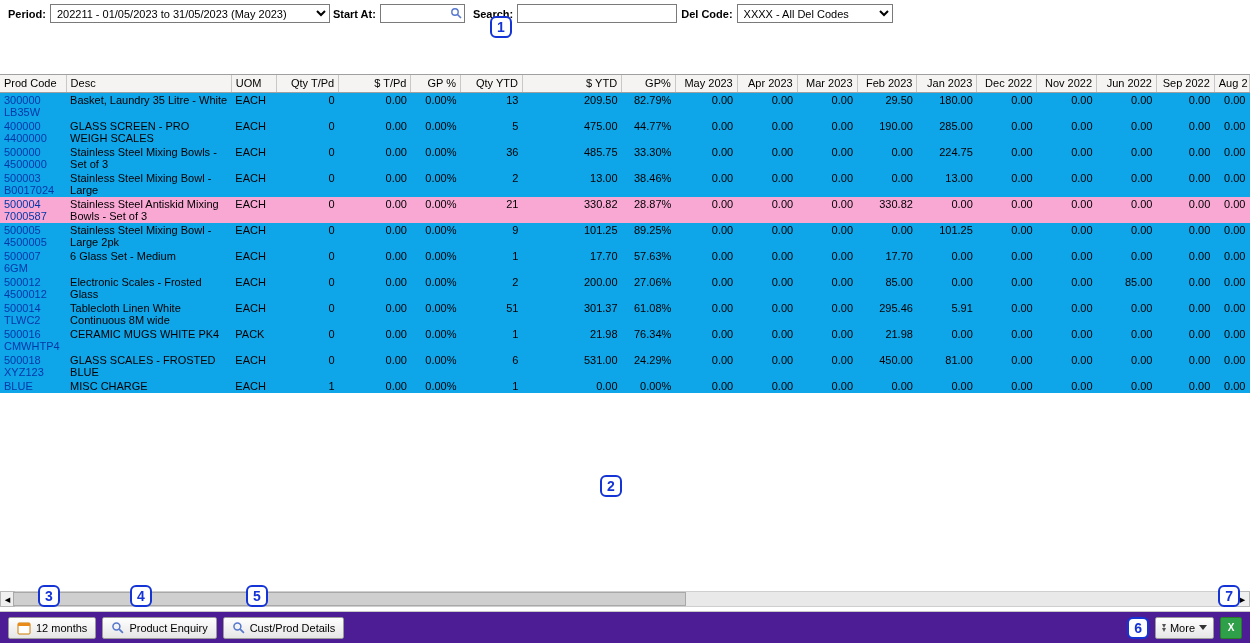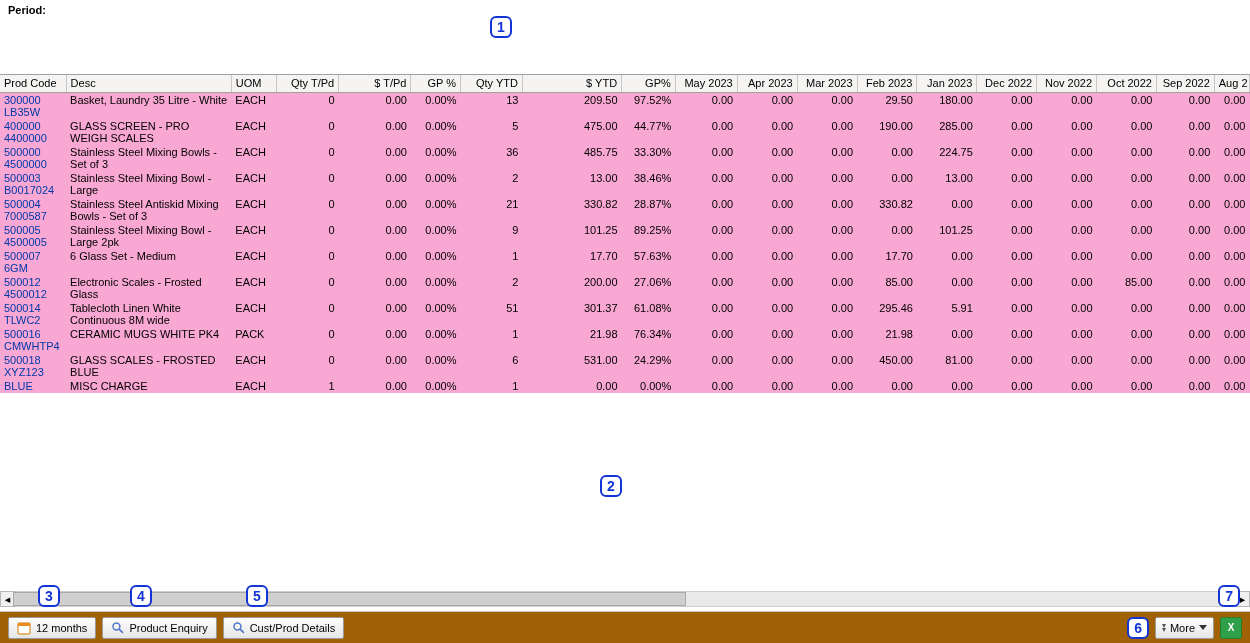--- a/index.html
+++ b/index.html
@@ -73,21 +73,21 @@
   table.grid th.l { text-align:left; }
   table.grid td {
     border-right: 0; border-bottom: 0;
     padding: 1px 4px;
     text-align:right;
     vertical-align: top;
     white-space: normal;
     overflow:hidden;
   }
   table.grid td.l { text-align:left;}
-  table.grid tbody tr { background:#f9a8d4; }
+  table.grid tbody tr { background:#0ea5e9; }
   table.grid tbody tr.sel { background:#f9a8d4; }
   .prodcode { color:#0038a8; }
   .fake-hscroll {
     position:absolute; left:12px; right:12px; bottom:0; height:16px;
     background:#e9e9e9; border:1px solid #cfcfcf;
     display:flex;
   }
   .fake-hscroll .arrow {
     width:15px; background:#f0f0f0; border:1px solid #b8b8b8;
     display:flex;align-items:center;justify-content:center;
@@ -97,21 +97,21 @@
   .fake-hscroll .arrow.right{right:-13px;}
   .fake-hscroll .thumb {
     position:absolute; left:0; top:0; height:14px; width:55%;
     background:#cfcfcf; border:1px solid #a8a8a8;
   }
   
   .bottombar {
     position:absolute; left:0; right:0; bottom:0; height:32px;
     padding:4px 8px; display:flex; align-items:center; gap:6px;
     border-top:1px solid #c8c8c8;
-    background:#a16207;
+    background:#4c1d95;
   }
   .btn {
     display:inline-flex; align-items:center; gap:5px;
     border:1px solid #9a9a9a; background:linear-gradient(#fefefe,#e6e6e6);
     padding:2px 8px; height:22px; border-radius:2px; cursor:pointer;
     font-size:11px;
   }
   .btn svg { flex:none; }
   .spacer { flex:1; }
   .more-btn { display:inline-flex; align-items:center; gap:4px;
@@ -124,20 +124,43 @@
     color:#fff; font-weight:bold; font-size:10px; cursor:pointer;
   }
   .dbl-down{display:flex;flex-direction:column;line-height:4px;font-size:8px;color:#555;}
 </style>
 </head>
 <body>
 
 <div class="toolbar">
   <div class="toolbar-row">
     <span class="lbl">Period:</span>
+    <select class="period-select">
+      <option>202211 - 01/05/2023 to 31/05/2023 (May 2023)</option>
+    </select>
+  </div>
+  <div class="toolbar-row">
+    <span class="lbl">Start At:</span>
+    <span class="startat-wrap">
+      <input type="text" class="startat-input" value="" style="">
+      <span class="mag-icon">
+        <svg width="12" height="12" viewBox="0 0 12 12">
+            <circle cx="5" cy="5" r="3.2" fill="none" stroke="#5577cc" stroke-width="1.4"></circle>
+            <line x1="7.5" y1="7.5" x2="11" y2="11" stroke="#5577cc" stroke-width="1.6"></line>
+          </svg>
+      </span>
+    </span>
+    <span class="lbl" style="margin-left:4px">Search:</span>
+    <input type="text" class="search-input" value="" style="">
+    <div class="right">
+      <span class="lbl">Del Code:</span>
+      <select class="del-select">
+        <option>XXXX - All Del Codes</option>
+      </select>
+    </div>
   </div>
 </div>
 
 <span class="marker" style="left:490px; top:16px;">1</span>
 
 <div class="grid-wrap">
   <div class="grid-scroll">
     <table class="grid">
       <colgroup>
         <col style="width:64px">
@@ -171,36 +194,36 @@
             <th>Qty YTD</th>
             <th>$ YTD</th>
             <th>GP%</th>
             <th>May 2023</th>
             <th>Apr 2023</th>
             <th>Mar 2023</th>
             <th>Feb 2023</th>
             <th>Jan 2023</th>
             <th>Dec 2022</th>
             <th>Nov 2022</th>
-            <th>Oct 2022</th>
+            <th>Jun 2022</th>
             <th>Sep 2022</th>
             <th>Aug 2</th>
           </tr>
         </thead>
       <tbody id="grid-body">
           <tr>
             <td class="l prodcode">300000 LB35W</td>
             <td class="l">Basket, Laundry 35 Litre - White</td>
             <td class="l">EACH</td>
             <td>0</td>
             <td>0.00</td>
             <td>0.00%</td>
             <td>13</td>
             <td>209.50</td>
-            <td>97.52%</td>
+            <td>82.79%</td>
             <td>0.00</td>
             <td>0.00</td>
             <td>0.00</td>
             <td>29.50</td>
             <td>180.00</td>
             <td>0.00</td>
             <td>0.00</td>
             <td>0.00</td>
             <td>0.00</td>
             <td>0.00</td>

